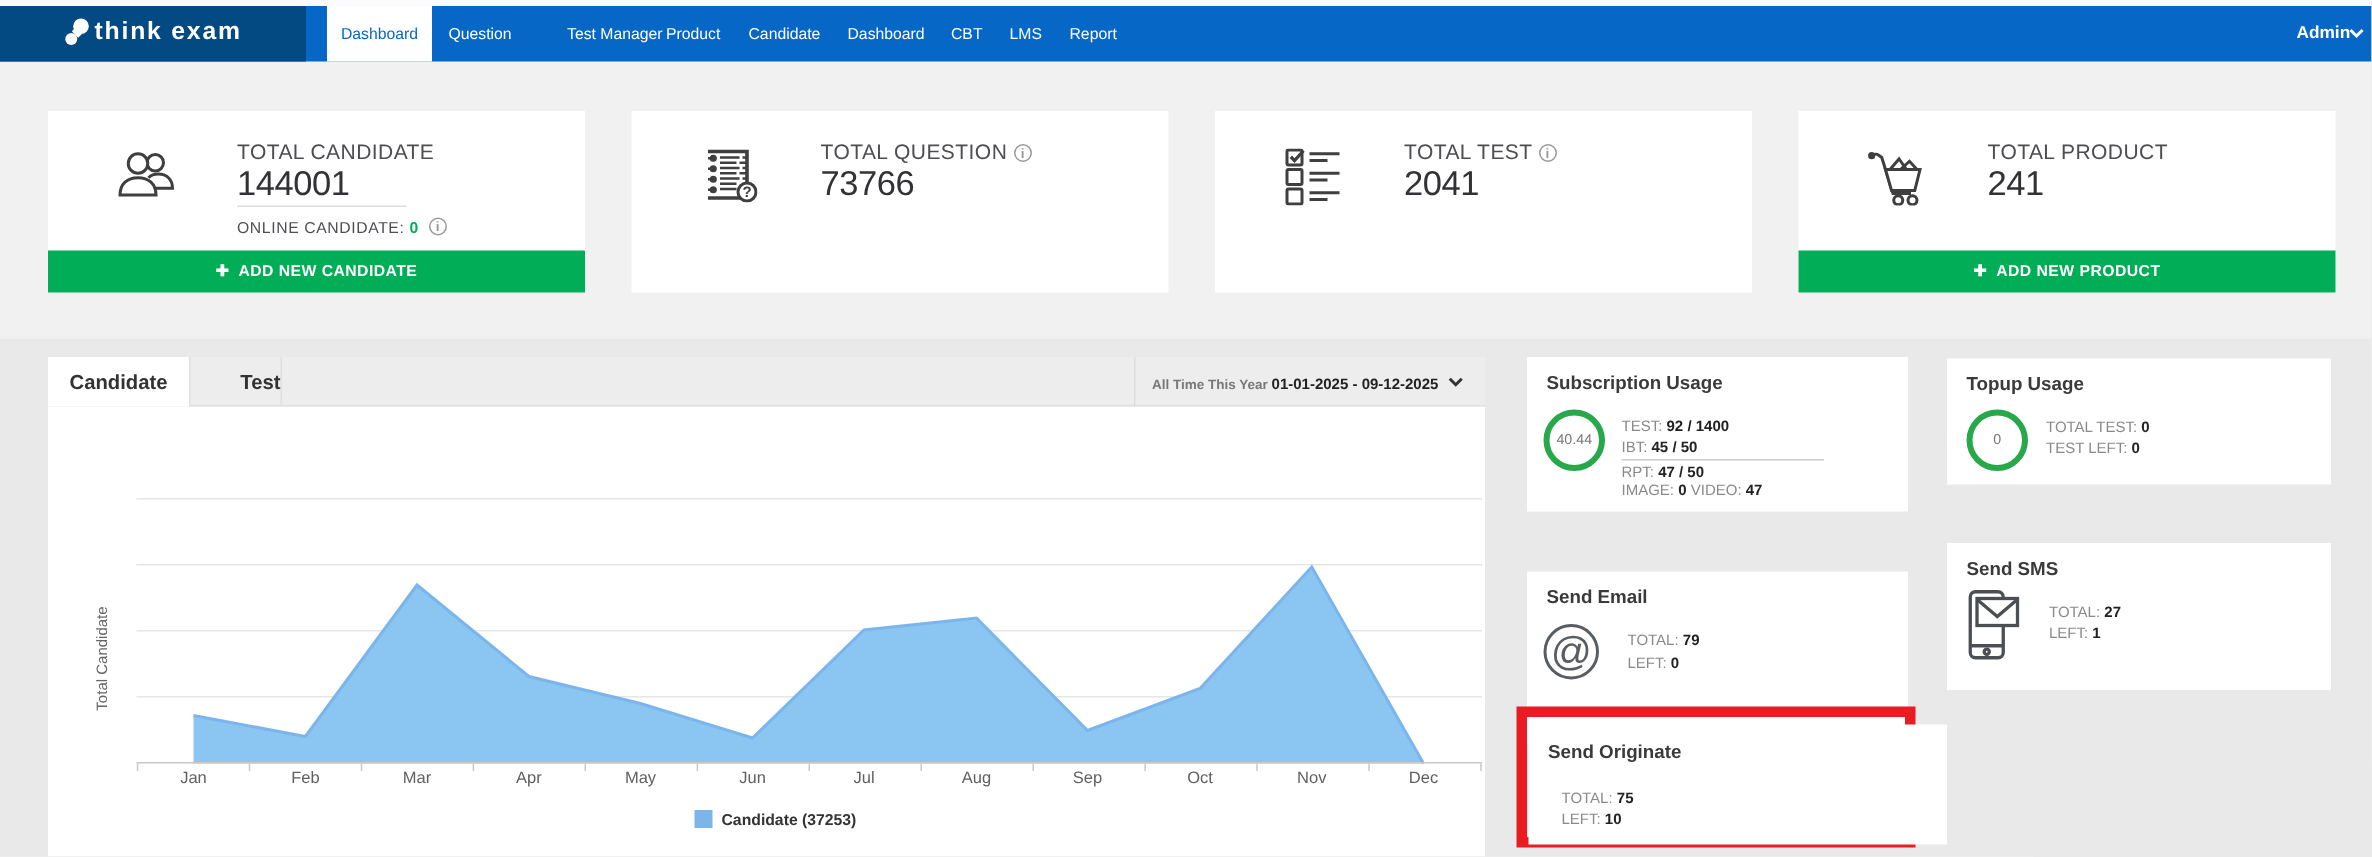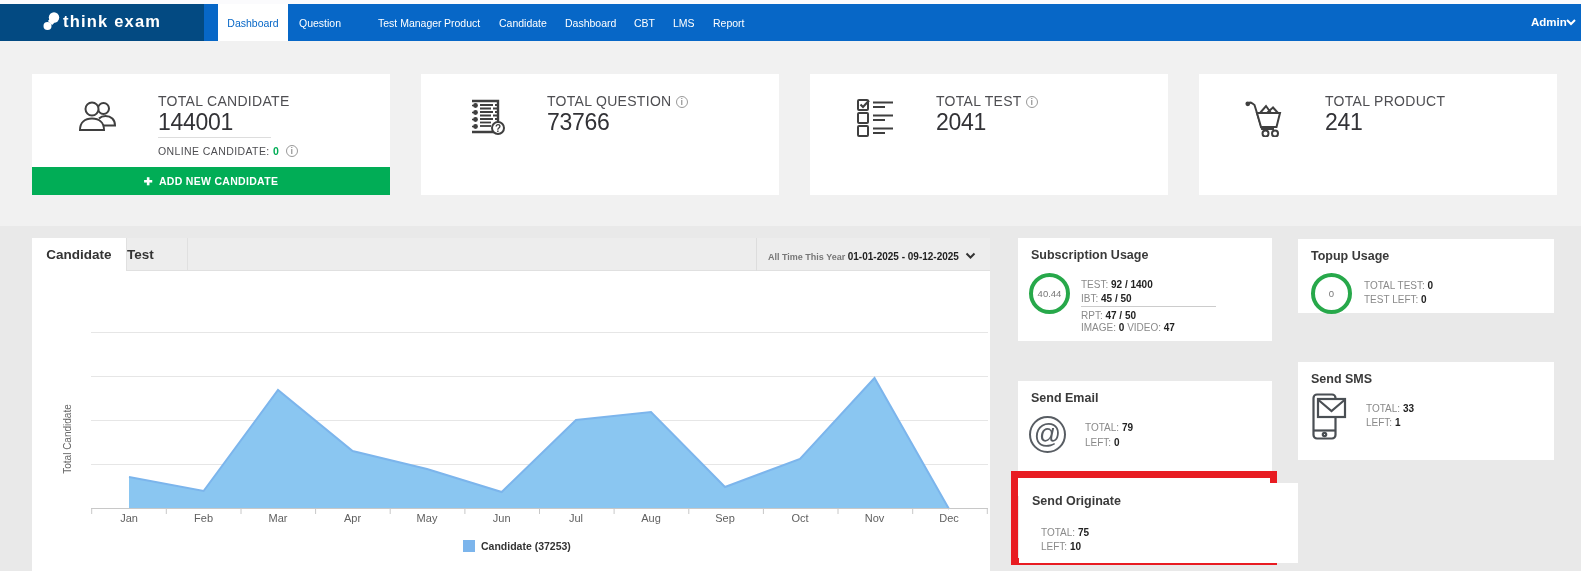--- a/index.html
+++ b/index.html
@@ -22,21 +22,21 @@
   .card { top:74px; width:358px; height:121px; background:#fff; }
   .cardbtn { position:absolute; left:0; top:93px; width:358px; height:28px; background:#01ad56; color:#fff; font-size:10.5px; font-weight:bold; text-align:center; line-height:28px; letter-spacing:0.3px; }
   .ctitle { position:absolute; left:126px; top:19px; font-size:14px; letter-spacing:0.3px; color:#4e4e52; white-space:nowrap; }
   .ccount { position:absolute; left:126px; top:35px; font-size:23px; font-weight:normal; color:#323236; letter-spacing:-0.3px; }
   .cicon  { position:absolute; left:46px; top:25px; }
   .info { display:inline-block; width:12px; height:12px; border:1px solid #999; border-radius:50%; color:#999; font-size:9px; line-height:11px; text-align:center; font-weight:bold; letter-spacing:0; vertical-align:1px; }
   
   #chartpanel { left:32px; top:238px; width:958px; height:333px; background:#fff; }
   #tabbar { position:absolute; left:0; top:0; width:958px; height:33px; background:#ededed; border-bottom:1px solid #e0e0e0; }
   #tab1 { position:absolute; left:0; top:0; width:94px; height:33px; background:#fff; color:#333; font-size:13.5px; font-weight:bold; text-align:center; line-height:33px; }
-  #tab2 { position:absolute; left:94px; top:0; width:62px; height:33px; border-left:1px solid #e0e0e0; border-right:1px solid #e0e0e0; color:#333; font-size:13.5px; font-weight:bold; text-align:left; line-height:33px; }
+  #tab2 { position:absolute; left:94px; top:0; width:62px; height:33px; border-left:1px solid #e0e0e0; border-right:1px solid #e0e0e0; color:#333; font-size:13.5px; font-weight:bold; text-align:right; line-height:33px; }
   #daterange { position:absolute; left:724px; top:0; height:33px; line-height:33px; border-left:1px solid #ddd; padding-left:11px; white-space:nowrap; }
   #daterange .a { font-size:9px; font-weight:bold; color:#777; }
   #daterange .b { font-size:10px; font-weight:bold; color:#222; }
   
   .rpanel { background:#fff; }
   .rtitle { position:absolute; left:13px; top:10px; font-size:12.5px; font-weight:bold; color:#3a3a3a; }
   .rlabel { color:#8a8a8a; font-size:10px; }
   .rlabel b { color:#222; }
   .ring { position:absolute; border:4px solid #27a84a; border-radius:50%; color:#777; text-align:center; box-sizing:border-box; }
 </style>
@@ -122,20 +122,21 @@
   <svg class="cicon" width="38" height="38" viewBox="0 0 38 38" fill="none" stroke="#3f3f3f" stroke-width="2">
     <path d="M3,5 C4,3.5 6,3.5 7.5,4.5 L9.5,6 L17,30 L29,30"></path>
     <circle cx="2.8" cy="4.8" r="1.4" fill="#3f3f3f"></circle>
     <path d="M12,14 L35,14 L31.5,28 L16,28 Z" fill="#fff"></path>
     <path d="M15,14 L21,7 L26,14 M22,14 L28,8.5 L33,14"></path>
     <circle cx="20.5" cy="34.5" r="3"></circle>
     <circle cx="30" cy="34.5" r="3"></circle>
   </svg>
   <div class="ctitle">TOTAL PRODUCT</div>
   <div class="ccount">241</div>
+  <div class="cardbtn">✚&nbsp; ADD NEW PRODUCT</div>
 </div>
 
 <div class="abs" id="chartpanel">
   <div id="tabbar">
     <div id="tab1">Candidate</div>
     <div id="tab2">Test</div>
     <div id="daterange"><span class="a">All Time This Year </span><span class="b">01-01-2025 - 09-12-2025</span>
       <svg width="11" height="8" viewBox="0 0 11 8" style="margin-left:2px">
           <path d="M1.5 1.5 L5.5 5.5 L9.5 1.5" stroke="#333" stroke-width="2" fill="none"></path>
         </svg>
@@ -173,42 +174,42 @@
 
 <div class="abs rpanel" style="left:1018px;top:238px;width:254px;height:103px">
   <div class="rtitle">Subscription Usage</div>
   <div class="ring" style="left:11px;top:35px;width:41px;height:41px;font-size:9.5px;line-height:33px">40.44</div>
   <div class="rlabel" style="position:absolute;left:63px;top:41px">TEST: <b>92 / 1400</b></div>
   <div class="rlabel" style="position:absolute;left:63px;top:55px">IBT: <b>45 / 50</b></div>
   <div style="position:absolute;left:63px;top:68px;width:135px;border-top:1px solid #ccc"></div>
   <div class="rlabel" style="position:absolute;left:63px;top:72px">RPT: <b>47 / 50</b></div>
   <div class="rlabel" style="position:absolute;left:63px;top:84px">IMAGE: <b>0</b> VIDEO: <b>47</b></div>
 </div>
-<div class="abs rpanel" style="left:1298px;top:239px;width:256px;height:74px">
+<div class="abs rpanel" style="left:1298px;top:239px;width:256px;height:84px">
   <div class="rtitle">Topup Usage</div>
   <div class="ring" style="left:13px;top:34px;width:41px;height:41px;font-size:9.5px;line-height:33px">0</div>
   <div class="rlabel" style="position:absolute;left:66px;top:41px">TOTAL TEST: <b>0</b></div>
   <div class="rlabel" style="position:absolute;left:66px;top:55px">TEST LEFT: <b>0</b></div>
 </div>
 <div class="abs rpanel" style="left:1018px;top:381px;width:254px;height:115px">
   <div class="rtitle">Send Email</div>
   <div style="position:absolute;left:11px;top:35px;width:37px;height:37px;box-sizing:border-box;border:2px solid #585d63;border-radius:50%;color:#585d63;font-size:27px;text-align:center;line-height:33px">@</div>
   <div class="rlabel" style="position:absolute;left:67px;top:41px">TOTAL: <b>79</b></div>
   <div class="rlabel" style="position:absolute;left:67px;top:56px">LEFT: <b>0</b></div>
 </div>
 <div class="abs rpanel" style="left:1298px;top:362px;width:256px;height:98px">
   <div class="rtitle">Send SMS</div>
   <svg style="position:absolute;left:13px;top:31px" width="40" height="48" viewBox="0 0 40 48" fill="none" stroke="#4a4f54" stroke-width="2.2">
     <rect x="2.5" y="1.5" width="22" height="44" rx="3.5"></rect>
     <path d="M2.5,37.5 L24.5,37.5"></path>
     <circle cx="13.5" cy="41.5" r="1.7"></circle>
     <rect x="7" y="6" width="27" height="18" fill="#fff"></rect>
     <path d="M7.5,7 L20.5,18 L33.5,7"></path>
   </svg>
-  <div class="rlabel" style="position:absolute;left:68px;top:41px">TOTAL: <b>33</b></div>
+  <div class="rlabel" style="position:absolute;left:68px;top:41px">TOTAL: <b>27</b></div>
   <div class="rlabel" style="position:absolute;left:68px;top:55px">LEFT: <b>1</b></div>
 </div>
 <div class="abs" style="left:1011px;top:471px;width:266px;height:94px;border:7px solid #e81c22"></div>
 <div class="abs rpanel" style="left:1019px;top:483px;width:279px;height:80px">
   <div class="rtitle" style="top:11px">Send Originate</div>
   <div class="rlabel" style="position:absolute;left:22px;top:44px">TOTAL: <b>75</b></div>
   <div class="rlabel" style="position:absolute;left:22px;top:58px">LEFT: <b>10</b></div>
 </div>
 
 </body></html>

